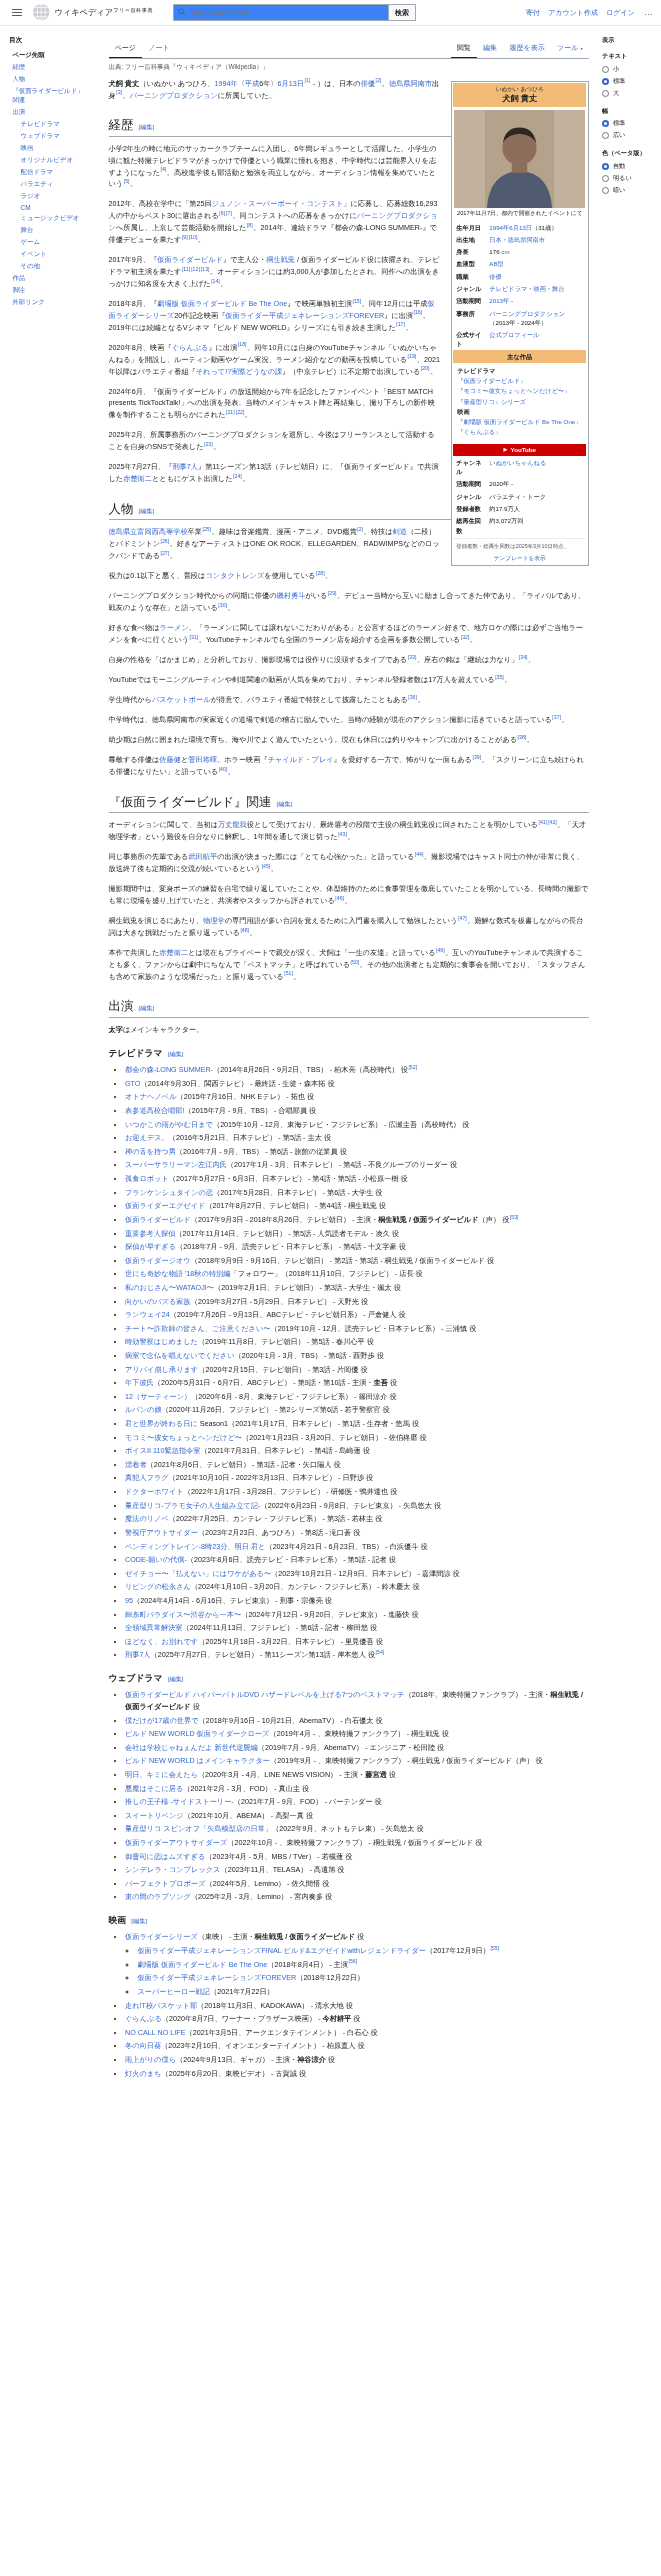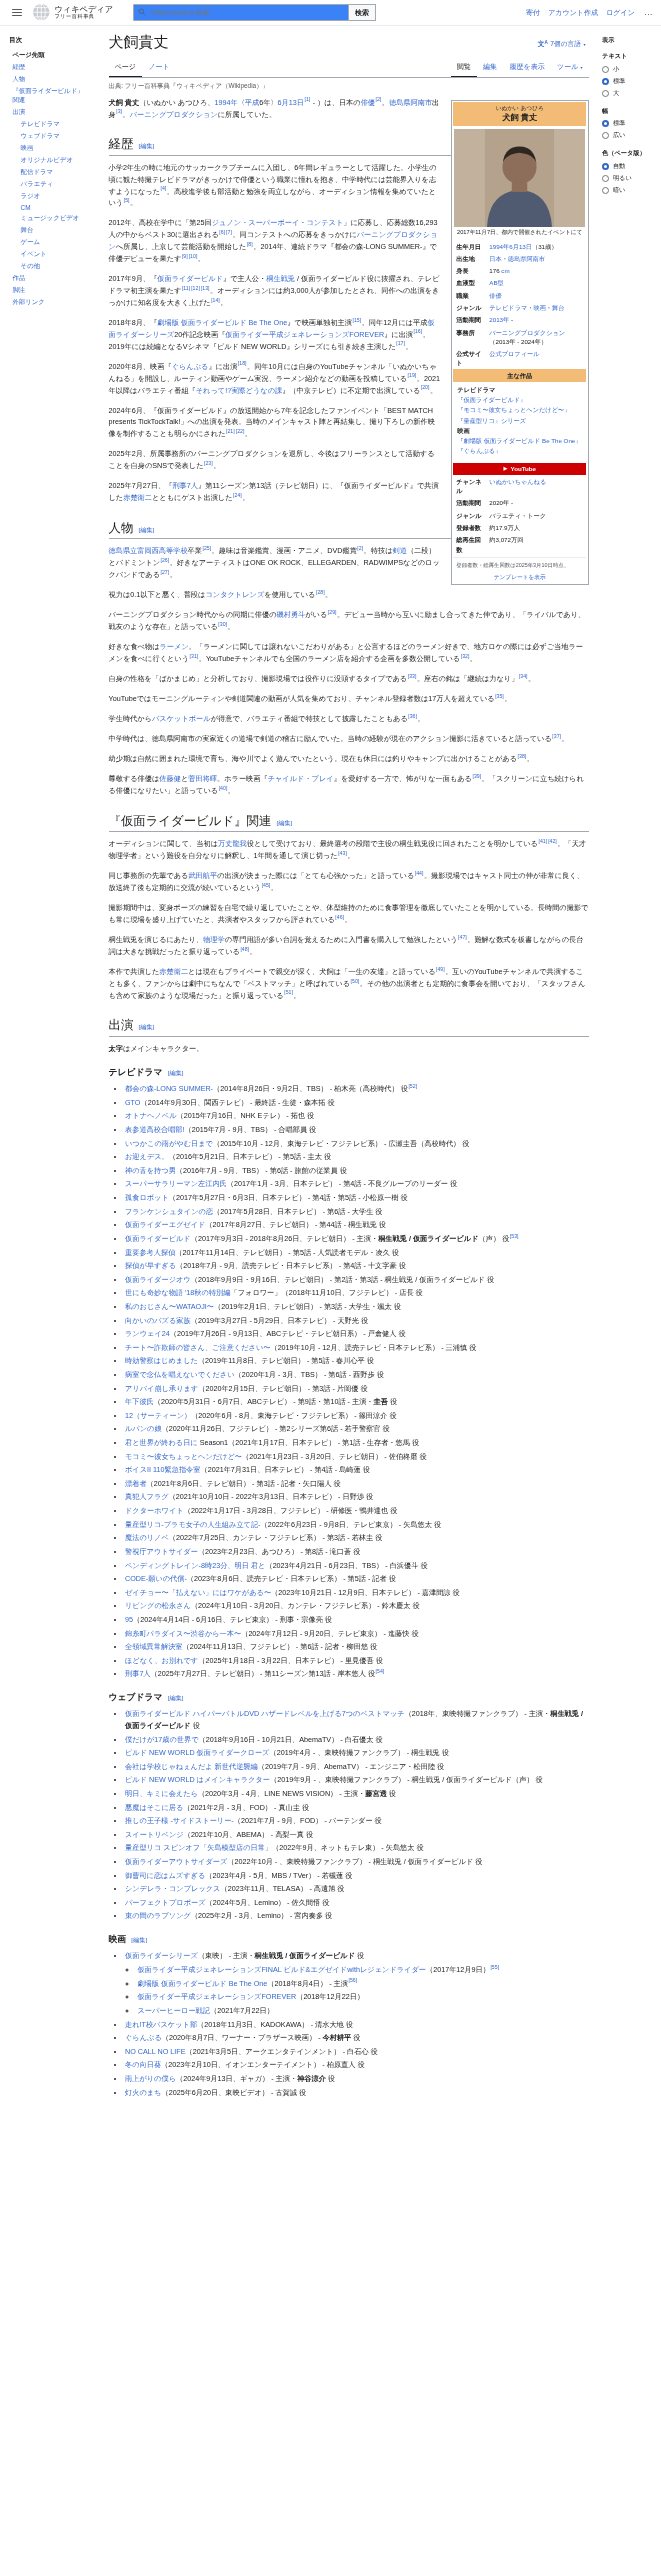--- a/index.html
+++ b/index.html
@@ -9,21 +9,21 @@
   a{color:#3366cc;text-decoration:none;cursor:pointer}
   .b{font-weight:bold}
   sup.ref{font-size:5.2px;color:#3366cc;line-height:0;margin:0 0.5px;vertical-align:super}
 
   
   .site-header{display:flex;align-items:center;height:26px;padding:0 8.2px;gap:6.2px;border-bottom:0.5px solid #eaecf0}
   .hamburger{width:17.5px;height:17.5px;border:0;background:none;display:flex;flex-direction:column;justify-content:center;gap:2.1px;cursor:pointer;padding:4.6px 4.1px}
   .hamburger span{display:block;height:1px;background:#54595d;border-radius:0.5px}
   .logo{display:flex;align-items:center;gap:4.1px}
   .globe{width:18.5px;height:18.5px}
-  .logo-text{display:flex;flex-direction:column;line-height:1.15}
+  .logo-text{display:flex;line-height:1.15}
   .logo-title{font-family:"Liberation Serif","DejaVu Serif",serif;font-size:8.2px;color:#202122}
   .logo-sub{font-size:5.2px;color:#202122;letter-spacing:0.5px}
   .search{display:flex;align-items:center;margin-left:13.4px}
   .search-box{display:flex;align-items:center;border:0.5px solid #a2a9b1;border-radius:1px 0 0 1px;height:16.5px;width:216px;padding:0 4.1px;gap:3.1px;background:#3b82f6}
   .search-input{border:0;outline:none;flex:1;font-size:7px;color:#202122;background:transparent;font-family:inherit}
   .search-input::placeholder{color:#72777d}
   .search-btn{height:16.5px;border:0.5px solid #a2a9b1;border-left:0;background:#f8f9fa;padding:0 6.2px;font-size:7px;font-weight:bold;color:#202122;border-radius:0 1px 1px 0;cursor:pointer;font-family:inherit}
   .header-links{margin-left:auto;display:flex;align-items:center;gap:8.2px;font-size:7px}
   .ellipsis{border:0;background:none;font-size:8.8px;color:#54595d;cursor:pointer;padding:0 1px;line-height:1}
 
@@ -146,28 +146,20 @@
           <a data-name="toc-item-sub" class="toc-i lvl2" href="#">ゲーム</a>
           <a data-name="toc-item-sub" class="toc-i lvl2" href="#">イベント</a>
           <a data-name="toc-item-sub" class="toc-i lvl2" href="#">その他</a>
           <a data-name="toc-item" class="toc-i lvl1" href="#">作品</a>
           <a data-name="toc-item" class="toc-i lvl1" href="#">脚注</a>
           <a data-name="toc-item" class="toc-i lvl1" href="#">外部リンク</a>
         </nav>
     </aside>
 
     <main class="content" data-name="main-content">
-      <div class="title-row" data-name="title-row">
-        <h1 class="page-title" data-name="page-title">犬飼貴丈</h1>
-        <button class="lang-btn" data-name="languages-button">
-          <span class="langicon" data-name="language-icon">文<small>A</small></span>
-          <span data-name="languages-label">7個の言語</span>
-          <span class="caret" data-name="chevron-down-icon">▾</span>
-        </button>
-      </div>
 
       <div class="tabs" data-name="article-tabs">
         <a href="#" class="tab active" data-name="tab-page">ページ</a>
         <a href="#" class="tab" data-name="tab-talk">ノート</a>
         <span class="tab-spacer" data-name="tabs-spacer"></span>
         <a href="#" class="tab active" data-name="tab-read">閲覧</a>
         <a href="#" class="tab" data-name="tab-edit">編集</a>
         <a href="#" class="tab" data-name="tab-history">履歴を表示</a>
         <button class="tab tools" data-name="tools-menu-button">
           <span data-name="tools-label">ツール</span>

